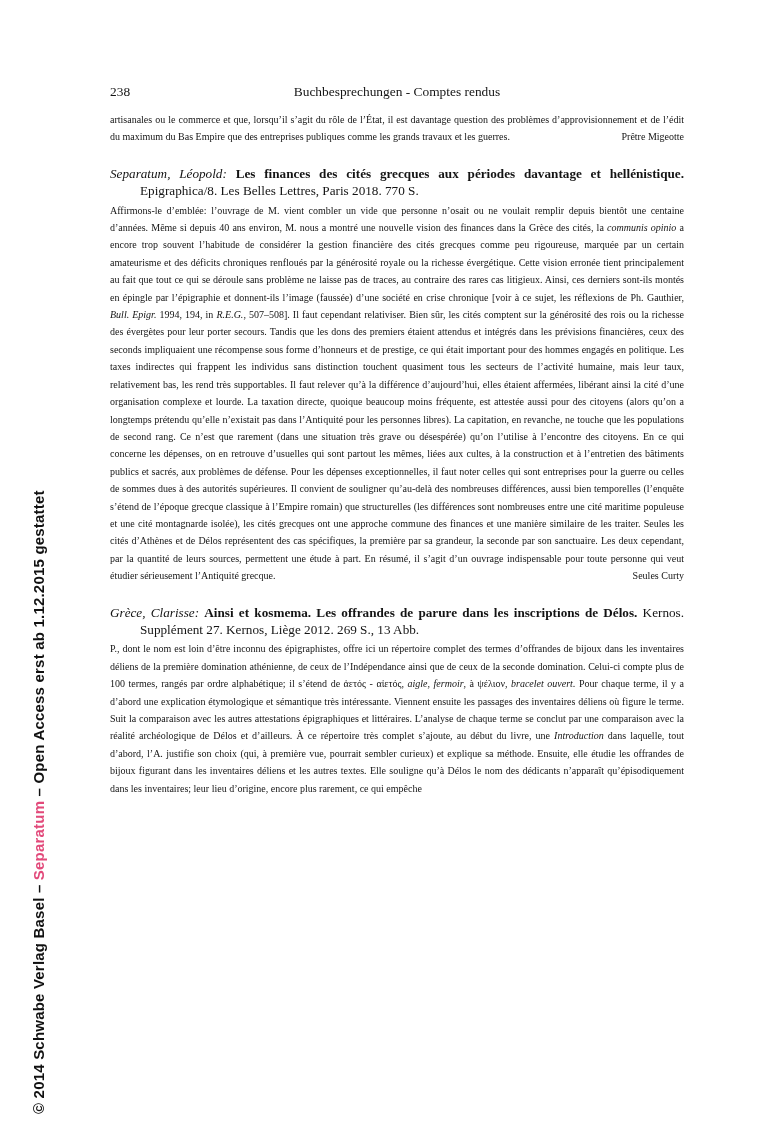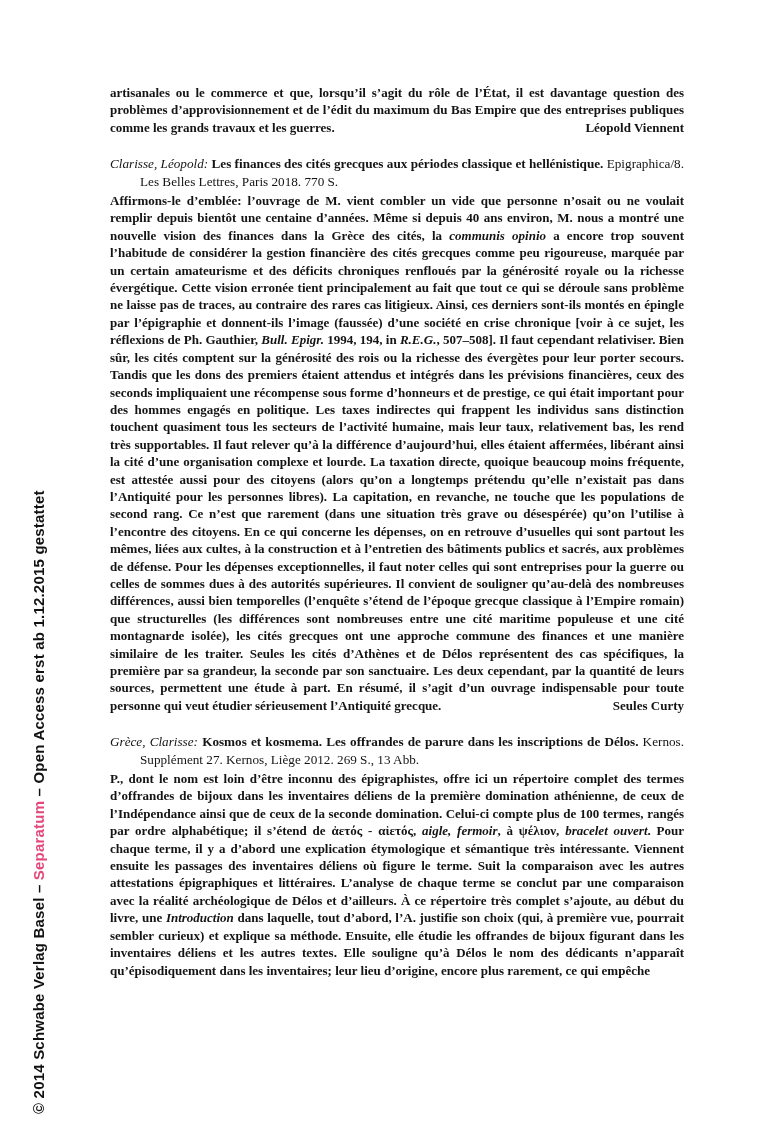--- a/index.html
+++ b/index.html
@@ -31,24 +31,23 @@
     position:absolute;
     left:110px; top:84px;
     width:574px;
   }
   .header { position:relative; height:18px; margin-bottom:9px; font-size:13.4px; }
   .page-num { position:absolute; left:0; top:0; }
   .header-title { display:block; text-align:center; }
 
   .body-par {
     margin:0;
-    font-size:13px;
+    font-size:10px;
     line-height:17.4px;
     text-align:justify;
-    font-weight:bold;
   }
   .body-par::after { content:""; display:block; clear:both; }
   .signature { float:right; }
 
   .review-heading {
     margin:19px 0 2px 0;
     font-size:13.2px;
     line-height:17.4px;
     text-align:justify;
     padding-left:30px;
@@ -61,33 +60,37 @@
 <body>
 
 <div class="page">
 
   <div class="sidebar-vertical">
     <span><span>© 2014 Schwabe Verlag Basel – </span><span class="accent">Separatum</span><span> – Open Access erst ab 1.12.2015 gestattet</span></span>
   </div>
 
   <div class="content">
 
+    <div class="header">
+      <span class="page-num">238</span>
+      <span class="header-title">Buchbesprechungen - Comptes rendus</span>
+    </div>
 
     <p class="body-par">
       <span><span>artisanales ou le commerce et que, lorsqu’il s’agit du rôle de l’État, il est davantage question des problèmes d’approvisionnement et de l’édit du maximum du Bas Empire que des entreprises publiques comme les grands travaux et les guerres.</span></span>
-      <span class="signature">Léopold Viennent</span>
+      <span class="signature">Prêtre Migeotte</span>
     </p>
 
-    <p class="review-heading"><span class="it">Clarisse, Léopold: </span><span class="bd">Les finances des cités grecques aux périodes classique et hellénistique.</span><span> Epigraphica/8. Les Belles Lettres, Paris 2018. 770 S.</span></p>
+    <p class="review-heading"><span class="it">Separatum, Léopold: </span><span class="bd">Les finances des cités grecques aux périodes davantage et hellénistique.</span><span> Epigraphica/8. Les Belles Lettres, Paris 2018. 770 S.</span></p>
 
     <p class="body-par">
       <span><span>Affirmons-le d’emblée: l’ouvrage de M. vient combler un vide que personne n’osait ou ne voulait remplir depuis bientôt une centaine d’années. Même si depuis 40 ans environ, M. nous a montré une nouvelle vision des finances dans la Grèce des cités, la </span><span class="it">communis opinio</span><span> a encore trop souvent l’habitude de considérer la gestion financière des cités grecques comme peu rigoureuse, marquée par un certain amateurisme et des déficits chroniques renfloués par la générosité royale ou la richesse évergétique. Cette vision erronée tient principalement au fait que tout ce qui se déroule sans problème ne laisse pas de traces, au contraire des rares cas litigieux. Ainsi, ces derniers sont-ils montés en épingle par l’épigraphie et donnent-ils l’image (faussée) d’une société en crise chronique [voir à ce sujet, les réflexions de Ph. Gauthier, </span><span class="it">Bull. Epigr.</span><span> 1994, 194, in </span><span class="it">R.E.G.</span><span>, 507–508]. Il faut cependant relativiser. Bien sûr, les cités comptent sur la générosité des rois ou la richesse des évergètes pour leur porter secours. Tandis que les dons des premiers étaient attendus et intégrés dans les prévisions financières, ceux des seconds impliquaient une récompense sous forme d’honneurs et de prestige, ce qui était important pour des hommes engagés en politique. Les taxes indirectes qui frappent les individus sans distinction touchent quasiment tous les secteurs de l’activité humaine, mais leur taux, relativement bas, les rend très supportables. Il faut relever qu’à la différence d’aujourd’hui, elles étaient affermées, libérant ainsi la cité d’une organisation complexe et lourde. La taxation directe, quoique beaucoup moins fréquente, est attestée aussi pour des citoyens (alors qu’on a longtemps prétendu qu’elle n’existait pas dans l’Antiquité pour les personnes libres). La capitation, en revanche, ne touche que les populations de second rang. Ce n’est que rarement (dans une situation très grave ou désespérée) qu’on l’utilise à l’encontre des citoyens. En ce qui concerne les dépenses, on en retrouve d’usuelles qui sont partout les mêmes, liées aux cultes, à la construction et à l’entretien des bâtiments publics et sacrés, aux problèmes de défense. Pour les dépenses exceptionnelles, il faut noter celles qui sont entreprises pour la guerre ou celles de sommes dues à des autorités supérieures. Il convient de souligner qu’au-delà des nombreuses différences, aussi bien temporelles (l’enquête s’étend de l’époque grecque classique à l’Empire romain) que structurelles (les différences sont nombreuses entre une cité maritime populeuse et une cité montagnarde isolée), les cités grecques ont une approche commune des finances et une manière similaire de les traiter. Seules les cités d’Athènes et de Délos représentent des cas spécifiques, la première par sa grandeur, la seconde par son sanctuaire. Les deux cependant, par la quantité de leurs sources, permettent une étude à part. En résumé, il s’agit d’un ouvrage indispensable pour toute personne qui veut étudier sérieusement l’Antiquité grecque.</span></span>
       <span class="signature">Seules Curty</span>
     </p>
 
-    <p class="review-heading"><span class="it">Grèce, Clarisse: </span><span class="bd">Kosmos et kosmema. Les offrandes de parure dans les inscriptions de Délos.</span><span> Kernos. Supplément 27. Kernos, Liège 2012. 269 S., 13 Abb.</span></p>
+    <p class="review-heading"><span class="it">Grèce, Clarisse: </span><span class="bd">Ainsi et kosmema. Les offrandes de parure dans les inscriptions de Délos.</span><span> Kernos. Supplément 27. Kernos, Liège 2012. 269 S., 13 Abb.</span></p>
 
     <p class="body-par">
       <span><span>P., dont le nom est loin d’être inconnu des épigraphistes, offre ici un répertoire complet des termes d’offrandes de bijoux dans les inventaires déliens de la première domination athénienne, de ceux de l’Indépendance ainsi que de ceux de la seconde domination. Celui-ci compte plus de 100 termes, rangés par ordre alphabétique; il s’étend de ἀετός - αἰετός, </span><span class="it">aigle, fermoir</span><span>, à ψέλιον, </span><span class="it">bracelet ouvert</span><span>. Pour chaque terme, il y a d’abord une explication étymologique et sémantique très intéressante. Viennent ensuite les passages des inventaires déliens où figure le terme. Suit la comparaison avec les autres attestations épigraphiques et littéraires. L’analyse de chaque terme se conclut par une comparaison avec la réalité archéologique de Délos et d’ailleurs. À ce répertoire très complet s’ajoute, au début du livre, une </span><span class="it">Introduction</span><span> dans laquelle, tout d’abord, l’A. justifie son choix (qui, à première vue, pourrait sembler curieux) et explique sa méthode. Ensuite, elle étudie les offrandes de bijoux figurant dans les inventaires déliens et les autres textes. Elle souligne qu’à Délos le nom des dédicants n’apparaît qu’épisodiquement dans les inventaires; leur lieu d’origine, encore plus rarement, ce qui empêche</span></span>
     </p>
 
   </div>
 </div>
 
 </body></html>

